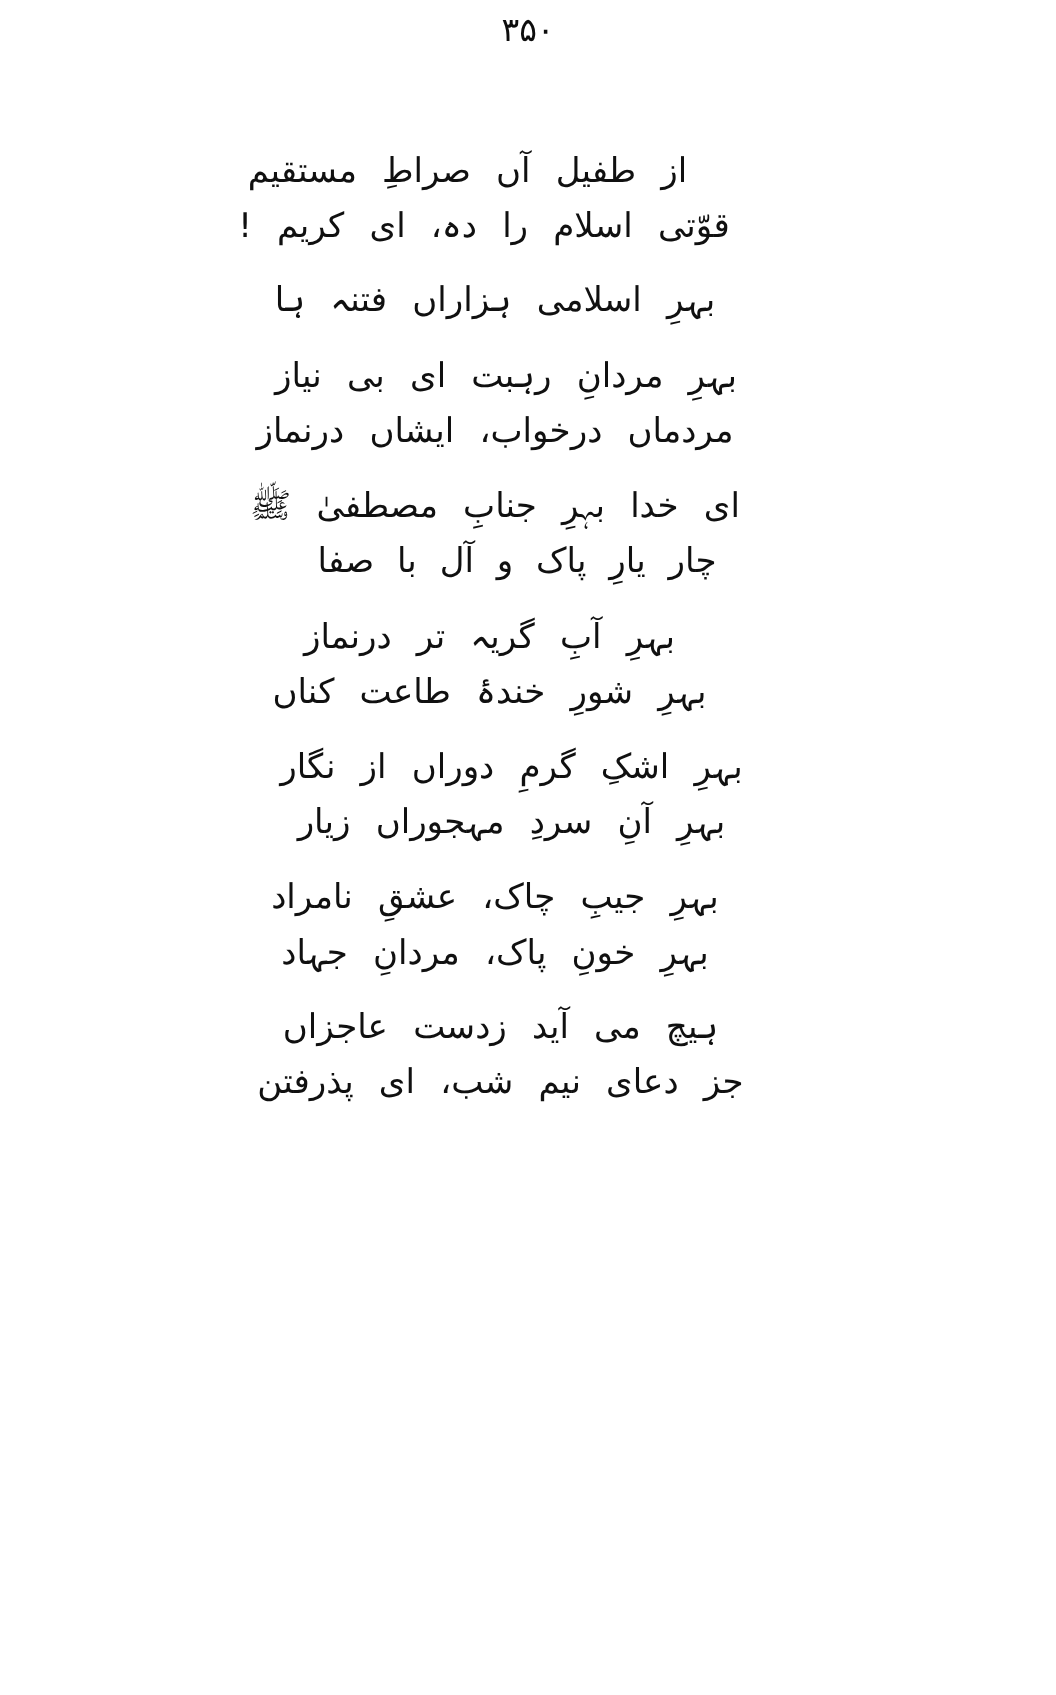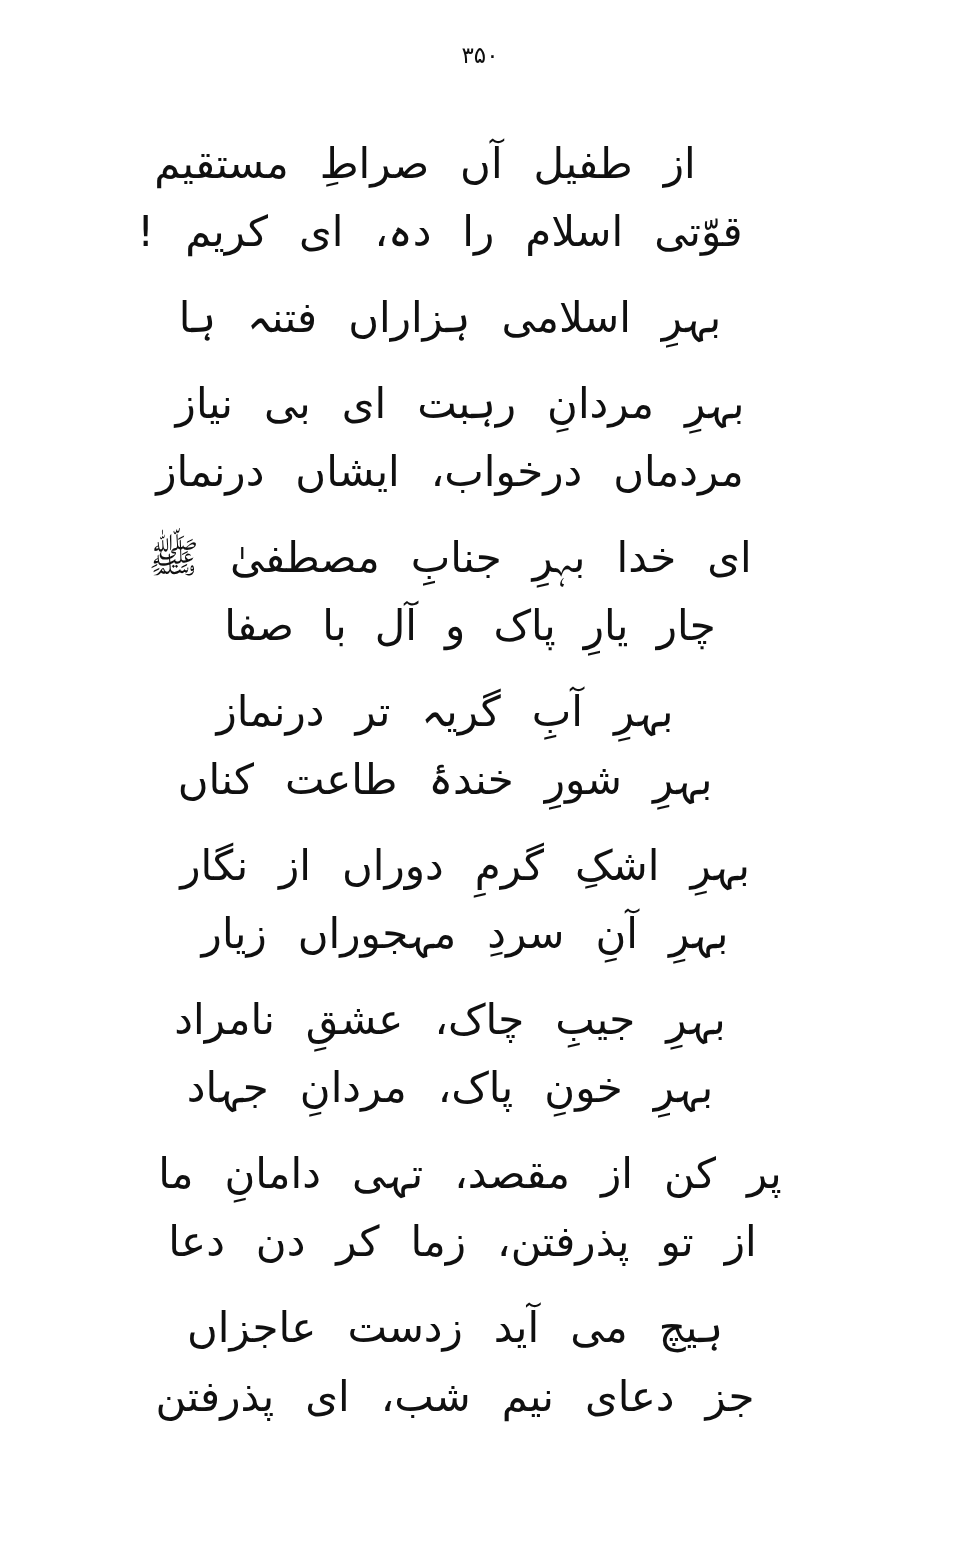--- a/index.html
+++ b/index.html
@@ -20,41 +20,40 @@
     width: 960px;
     height: 1541px;
     background: #fff;
   }
   .page-number {
     position: absolute;
     top: 10px;
     left: 0;
     right: 0;
     text-align: center;
-    font-size: 23px;
+    font-size: 30px;
     letter-spacing: 1px;
     direction: rtl;
-    margin-top: 32px;
   }
   .poem {
     position: absolute;
     top: 130px;
     left: 0;
     right: 0;
     padding: 0 18px;
     direction: rtl;
   }
   .couplet {
     margin-bottom: 18px;
   }
   .line {
     direction: rtl;
     text-align: center;
     white-space: nowrap;
-    font-size: 42px;
+    font-size: 31px;
     line-height: 1.62;
     word-spacing: 0.42em;
     letter-spacing: 0.01em;
     color: #101010;
   }
   
   .line.i1  { padding-right: 150px; padding-left: 40px; }
   .line.i2  { padding-right: 120px; padding-left: 40px; }
   .line.i3  { padding-right: 60px;  padding-left: 0px;  }
   .line.i4  { padding-right: 10px;  padding-left: 0px;  }
@@ -109,24 +108,20 @@
     <div class="couplet">
       <div class="line i11">بہرِ اشکِ گرمِ دوراں از نگار</div>
       <div class="line i12">بہرِ آنِ سردِ مہجوراں زیار</div>
     </div>
 
     <div class="couplet">
       <div class="line i13">بہرِ جیبِ چاک، عشقِ نامراد</div>
       <div class="line i14">بہرِ خونِ پاک، مردانِ جہاد</div>
     </div>
 
-    <div class="couplet">
-      <div class="line i15">پر کن از مقصد، تہی دامانِ ما</div>
-      <div class="line i16">از تو پذرفتن، زما کر دن دعا</div>
-    </div>
 
     <div class="couplet">
       <div class="line i17">ہیچ می آید زدست عاجزاں</div>
       <div class="line i18">جز دعای نیم شب، ای پذرفتن</div>
     </div>
 
   </div>
 </div>
 
 </body></html>

